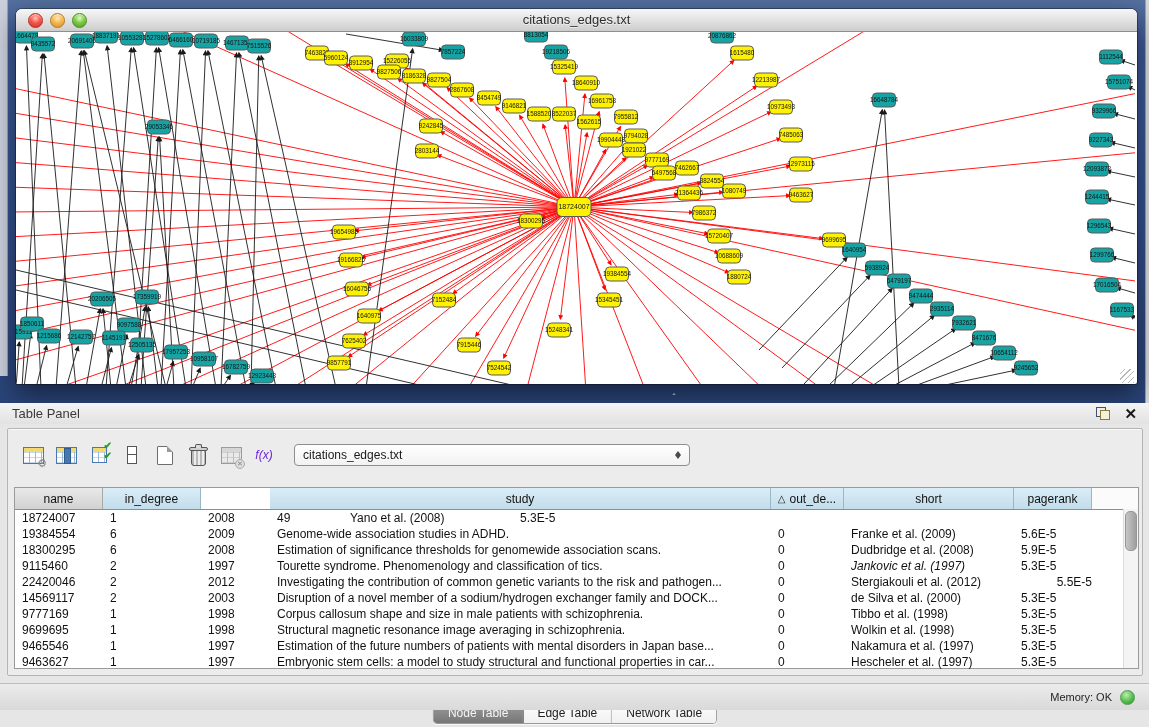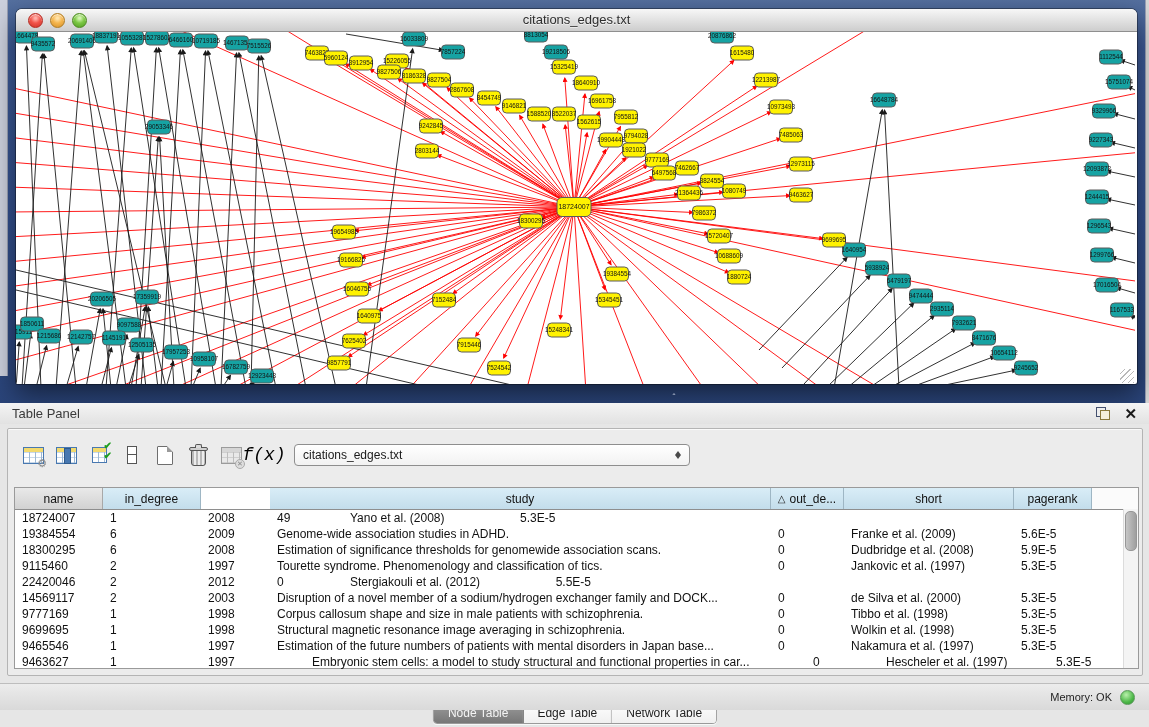--- a/index.html
+++ b/index.html
@@ -59,21 +59,21 @@
   .trash-ic{width:13px;height:14px;margin-top:5px;border:1px solid #555;border-radius:2px 2px 3px 3px;position:relative;
       background:repeating-linear-gradient(90deg,#b9b9b9 0 2px,#ededed 2px 4px)}
   .trash-ic::before{content:"";position:absolute;top:-4px;left:-3px;width:17px;height:2px;background:#cfcfcf;border:1px solid #555;border-radius:2px}
   .trash-ic::after{content:"";position:absolute;top:-7px;left:3px;width:5px;height:3px;background:#dcdcdc;border:1px solid #555;border-bottom:none;border-radius:2px 2px 0 0}
   .import-table-disabled-icon .grid-ic{border-color:#9b9b9b;background:
       linear-gradient(#d6d6d6,#d6d6d6) 0 0/100% 4px no-repeat,
       repeating-linear-gradient(90deg,transparent 0 5px,#bdbdbd 5px 6px),
       repeating-linear-gradient(transparent 0 4px,#cfcfcf 4px 5px),#e9e9e9}
   .import-table-disabled-icon::after{content:"✕";position:absolute;right:1px;bottom:0;font-size:7px;color:#8a8a8a;
       background:#ddd;border:1px solid #aaa;border-radius:50%;width:8px;height:8px;line-height:8px;text-align:center}
-  .fx-label{font-family:Liberation Mono, monospace;font-style:italic;font-size:18px;color:#000000}
+  .fx-label{font-family:Liberation Sans, sans-serif;font-style:italic;font-size:12px;color:#6d28d9}
   .dropdown{display:flex;align-items:center;width:378px;height:20px;margin-left:12px;padding:0 8px;
       background:linear-gradient(#ffffff,#f2f2f2);border:1px solid #8e8e8e;border-radius:4px;font-size:12px;color:#1a1a1a}
   .dd-spacer{flex:1}
   .stepper{display:flex;flex-direction:column;gap:2px;align-items:center}
   .t-up{width:0;height:0;border:3px solid transparent;border-bottom:4px solid #4a4a4a;margin-bottom:-1px}
   .t-down{width:0;height:0;border:3px solid transparent;border-top:4px solid #4a4a4a;margin-top:-1px}
 
   
   .tbl{position:absolute;left:6px;top:58px;width:1125px;height:182px;border:1px solid #9a9a9a;background:#fff;box-sizing:border-box}
   .thead{display:flex;height:21px;border-bottom:1px solid #8e8e8e}
@@ -792,27 +792,28 @@
             <div class="td" style="width: 73px;">0</div>
             <div class="td" style="width: 170px;">Dudbridge et al. (2008)</div>
             <div class="td" style="width: 78px;">5.9E-5</div>
           </div>
           <div class="tr">
             <div class="td" style="width: 88px;">9115460</div>
             <div class="td" style="width: 98px;">2</div>
             <div class="td" style="width: 69px;">1997</div>
             <div class="td" style="width: 501px;">Tourette syndrome. Phenomenology and classification of tics.</div>
             <div class="td" style="width: 73px;">0</div>
-            <div class="td" style="width: 170px;">Jankovic et al. (1997)</div>
+            <div class="td" style="width: 170px; font-style: italic;">Jankovic et al. (1997)</div>
             <div class="td" style="width: 78px;">5.3E-5</div>
           </div>
           <div class="tr">
             <div class="td" style="width: 88px;">22420046</div>
             <div class="td" style="width: 98px;">2</div>
             <div class="td" style="width: 69px;">2012</div>
+            <div class="td" style="width: 501px;">Investigating the contribution of common genetic variants to the risk and pathogen...</div>
             <div class="td" style="width: 73px;">0</div>
             <div class="td" style="width: 170px;">Stergiakouli et al. (2012)</div>
             <div class="td" style="width: 78px; text-align: right;">5.5E-5</div>
           </div>
           <div class="tr">
             <div class="td" style="width: 88px;">14569117</div>
             <div class="td" style="width: 98px;">2</div>
             <div class="td" style="width: 69px;">2003</div>
             <div class="td" style="width: 501px;">Disruption of a novel member of a sodium/hydrogen exchanger family and DOCK...</div>
             <div class="td" style="width: 73px;">0</div>
@@ -843,21 +844,21 @@
             <div class="td" style="width: 69px;">1997</div>
             <div class="td" style="width: 501px;">Estimation of the future numbers of patients with mental disorders in Japan base...</div>
             <div class="td" style="width: 73px;">0</div>
             <div class="td" style="width: 170px;">Nakamura et al. (1997)</div>
             <div class="td" style="width: 78px;">5.3E-5</div>
           </div>
           <div class="tr">
             <div class="td" style="width: 88px;">9463627</div>
             <div class="td" style="width: 98px;">1</div>
             <div class="td" style="width: 69px;">1997</div>
-            <div class="td" style="width: 501px; margin-left: 35px;">Embryonic stem cells: a model to study structural and functional properties in car...</div>
+            <div class="td" style="width: 501px;">Embryonic stem cells: a model to study structural and functional properties in car...</div>
             <div class="td" style="width: 73px;">0</div>
             <div class="td" style="width: 170px;">Hescheler et al. (1997)</div>
             <div class="td" style="width: 78px;">5.3E-5</div>
           </div>
         </div>
       <div class="vscroll" style="top:21px">
           <div class="vthumb"></div>
         </div>
     </div>
     <div class="tabs" id="tabs">

